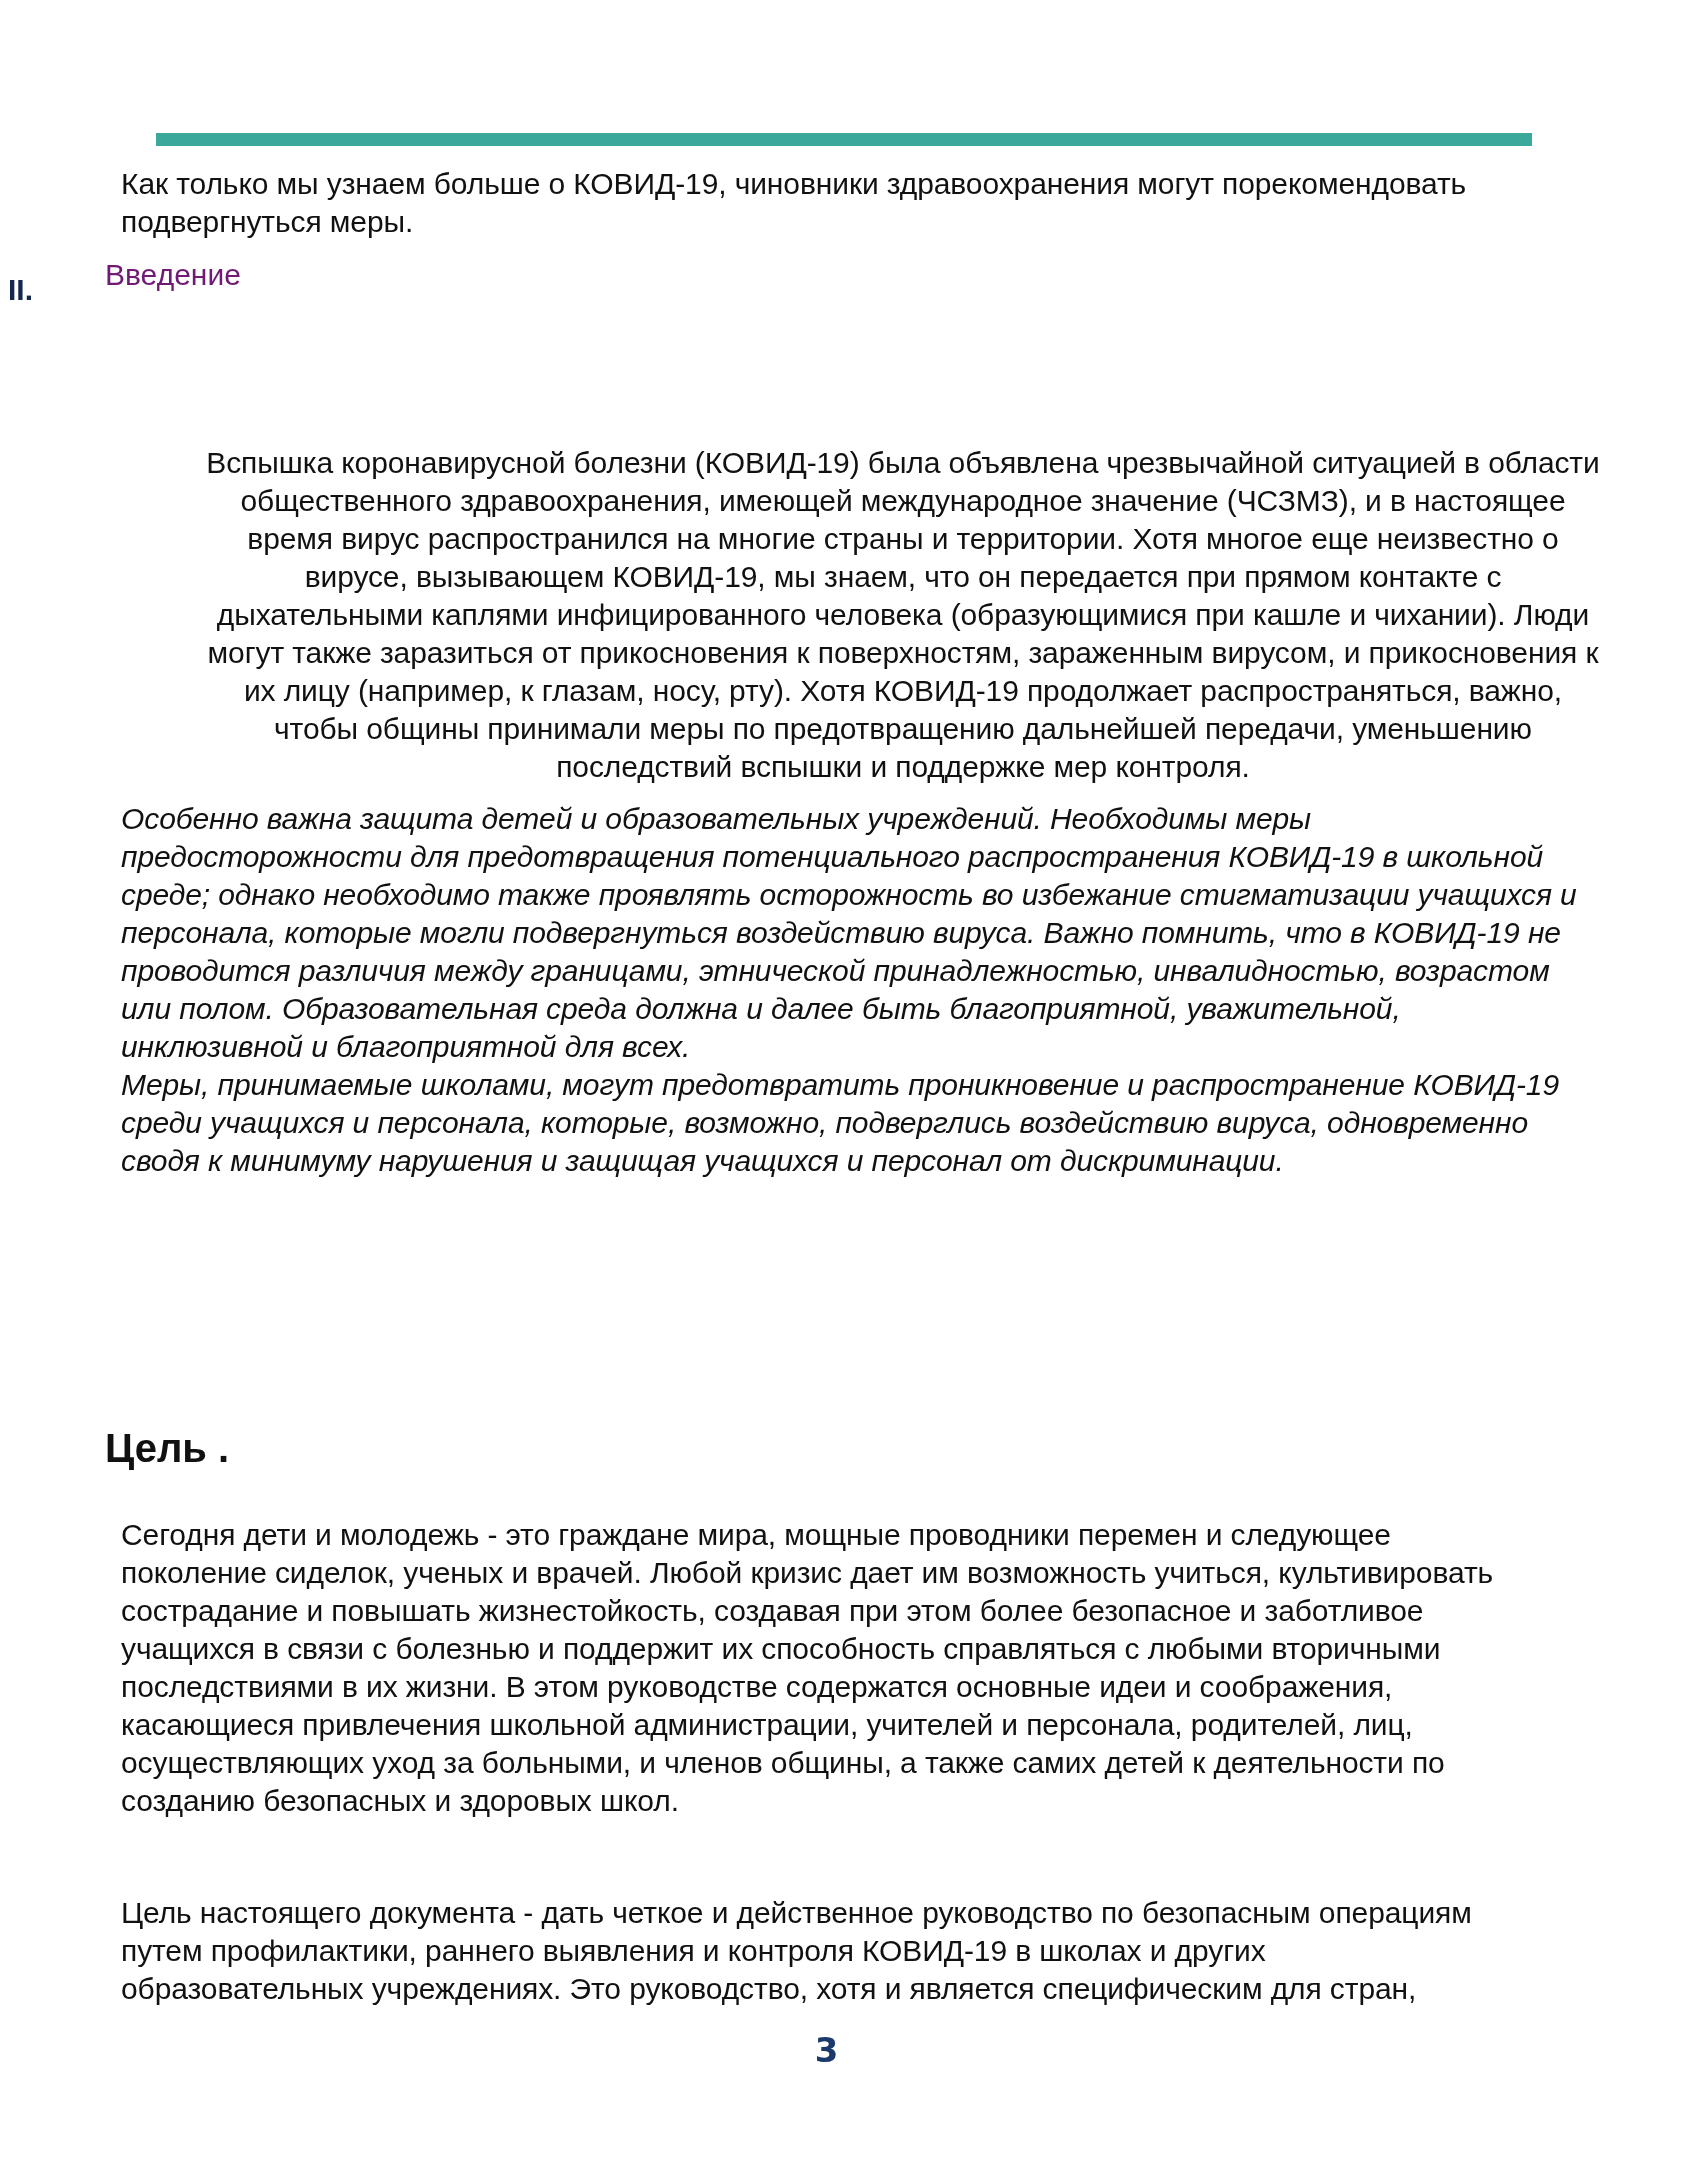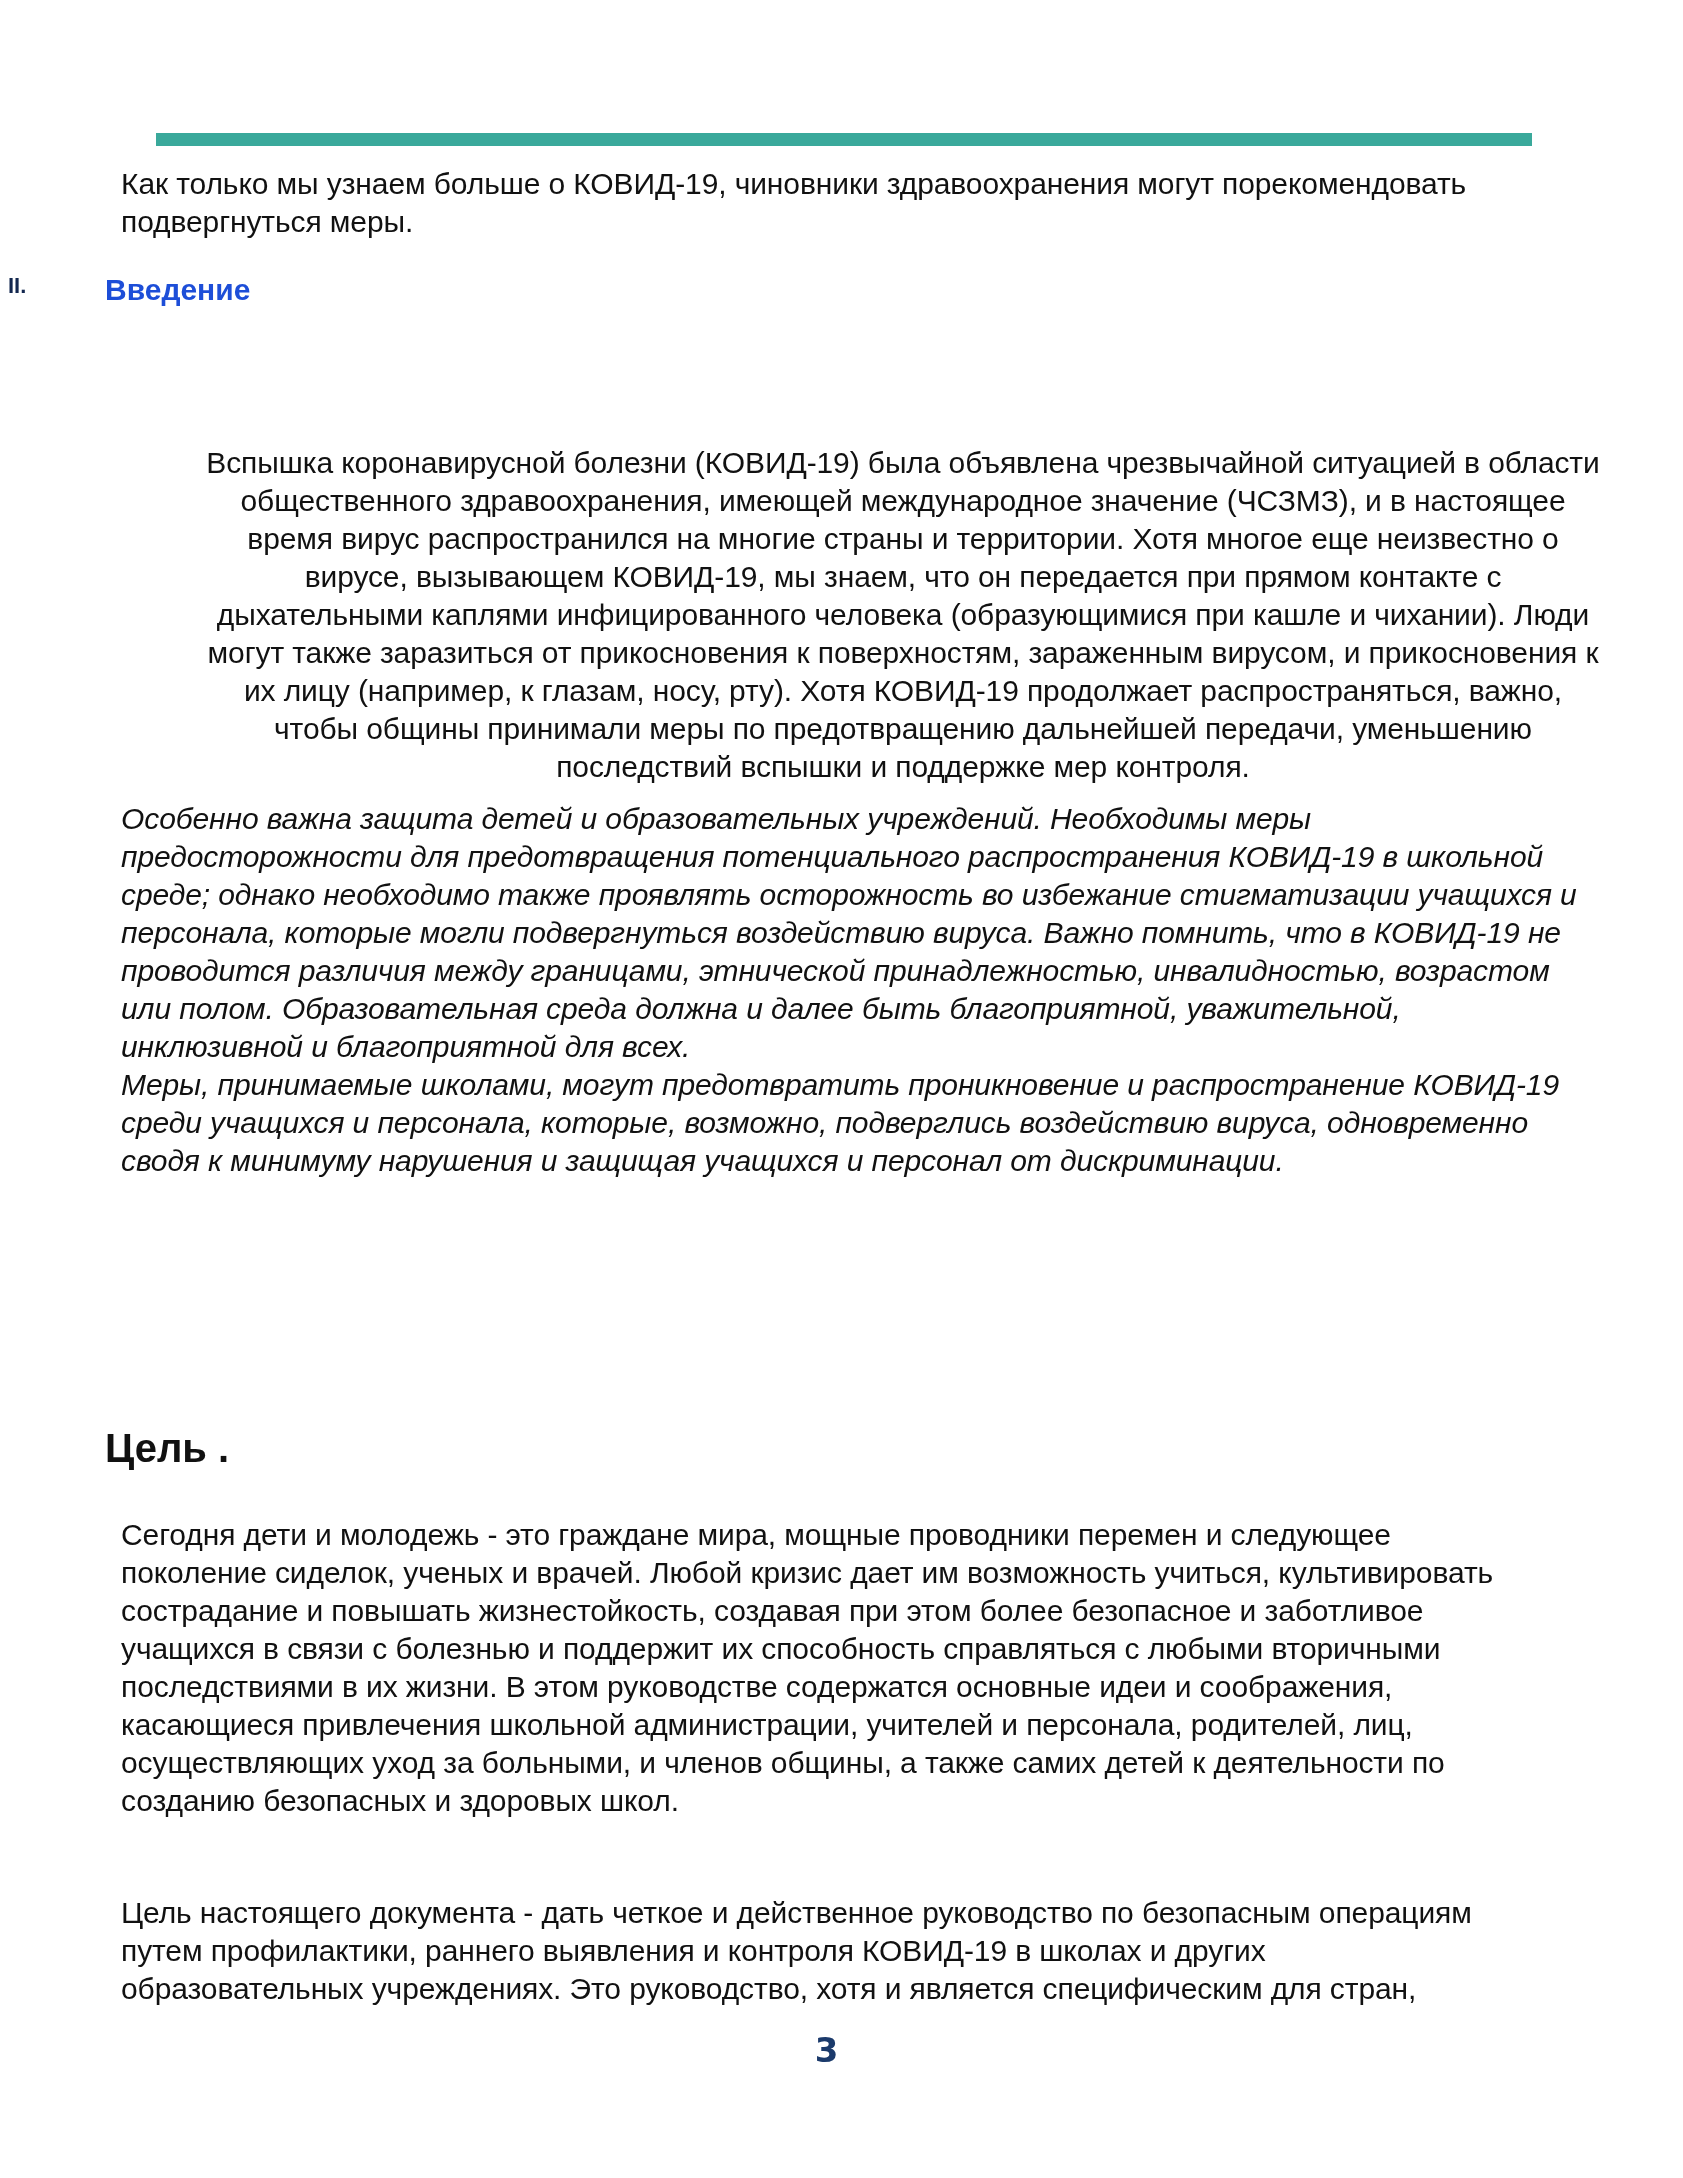--- a/index.html
+++ b/index.html
@@ -1,22 +1,22 @@
 <!DOCTYPE html>
 <html><head>
 <meta charset="utf-8">
 <style>
   html, body { margin: 0; padding: 0; background: #ffffff; }
   body { width: 1683px; height: 2178px; position: relative; overflow: hidden;
          font-family: "Liberation Sans", sans-serif; color: #111111; }
   .rule { position: absolute; left: 156px; top: 133px; width: 1376px; height: 13px; background: #3aa99b; }
   .text { position: absolute; left: 105px; width: 1564px; font-size: 30px; line-height: 38px; margin: 16px; letter-spacing: -0.1px; }
   .line { display: block; white-space: nowrap; }
-  .sec-num { position: absolute; left: 8px; top: 273px; font-size: 22px; font-weight: bold; color: #13274f; }
-  .sec-title { position: absolute; left: 105px; top: 273px; font-size: 30px; font-weight: bold; color: #1d4ed8; }
+  .sec-num { position: absolute; left: 8px; top: 273px; font-size: 30px; font-weight: bold; color: #13274f; }
+  .sec-title { position: absolute; left: 105px; top: 258px; font-size: 30px; font-weight: normal; color: #701a75; }
   .h-goal { position: absolute; left: 105px; top: 1426px; font-size: 40px; font-weight: bold; color: #111; }
   .page-num { position: absolute; left: 0; width: 1653px; text-align: center; top: 2030px; font-size: 34px; font-weight: bold; color: #1b3a6b; font-family: "DejaVu Sans", sans-serif; }
 </style>
 </head>
 <body>
 
 <div class="rule"></div>
 
 <p class="text" style="top:149px;">
   <span class="line">Как только мы узнаем больше о КОВИД-19, чиновники здравоохранения могут порекомендовать</span>

